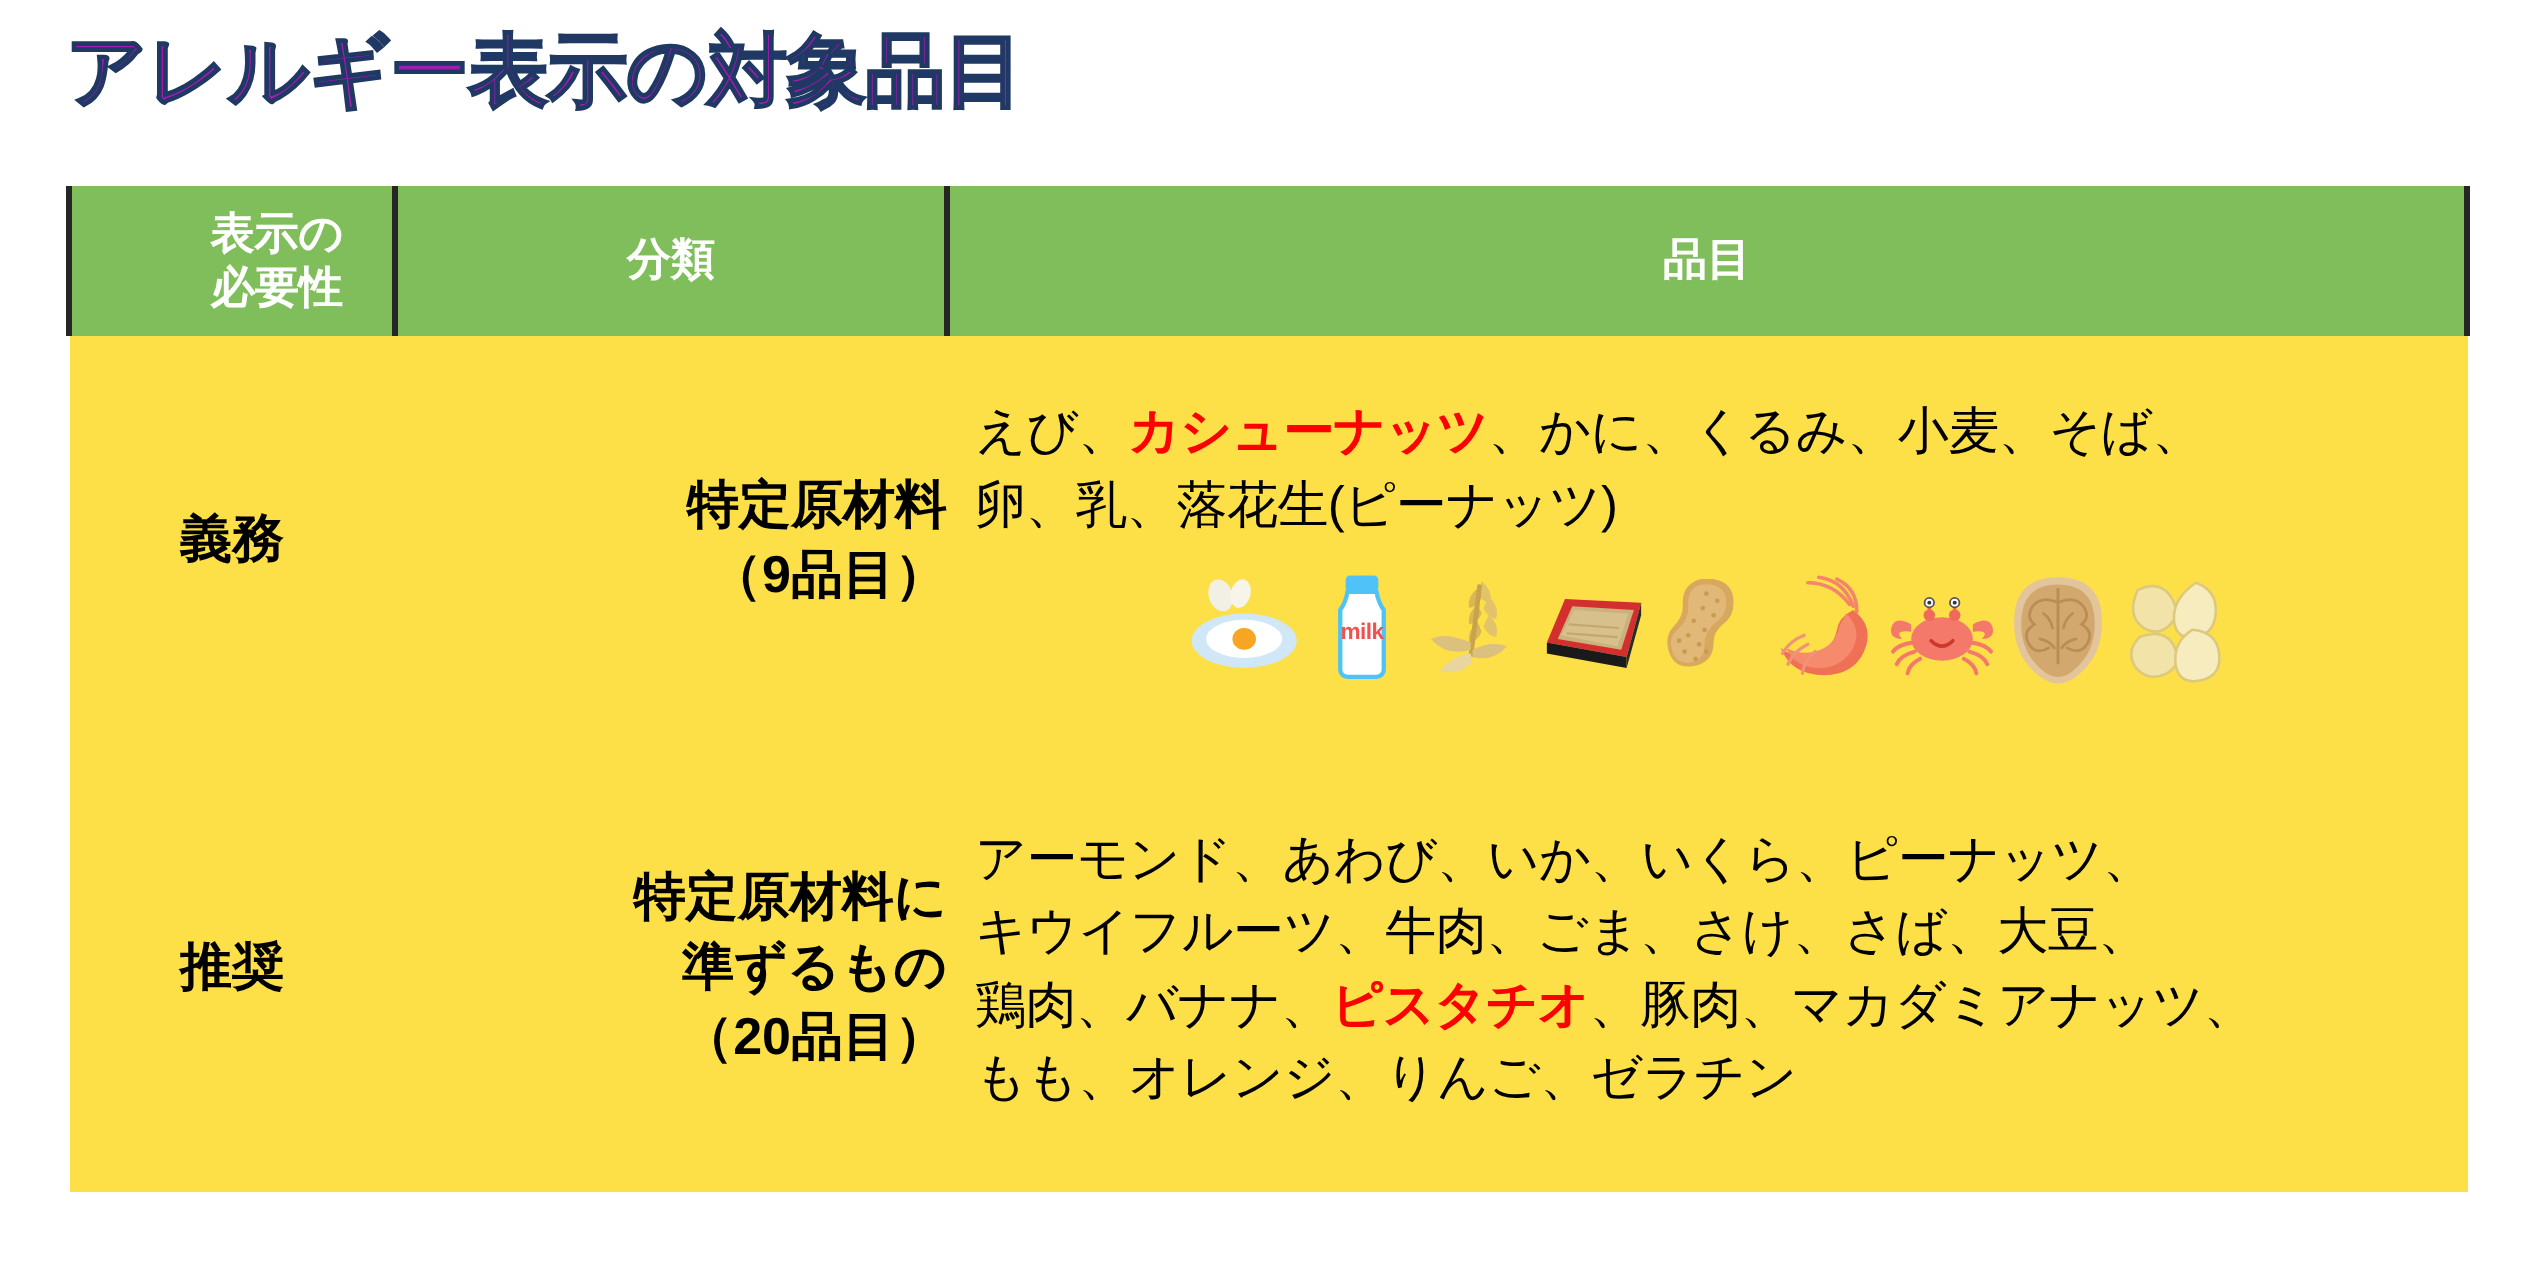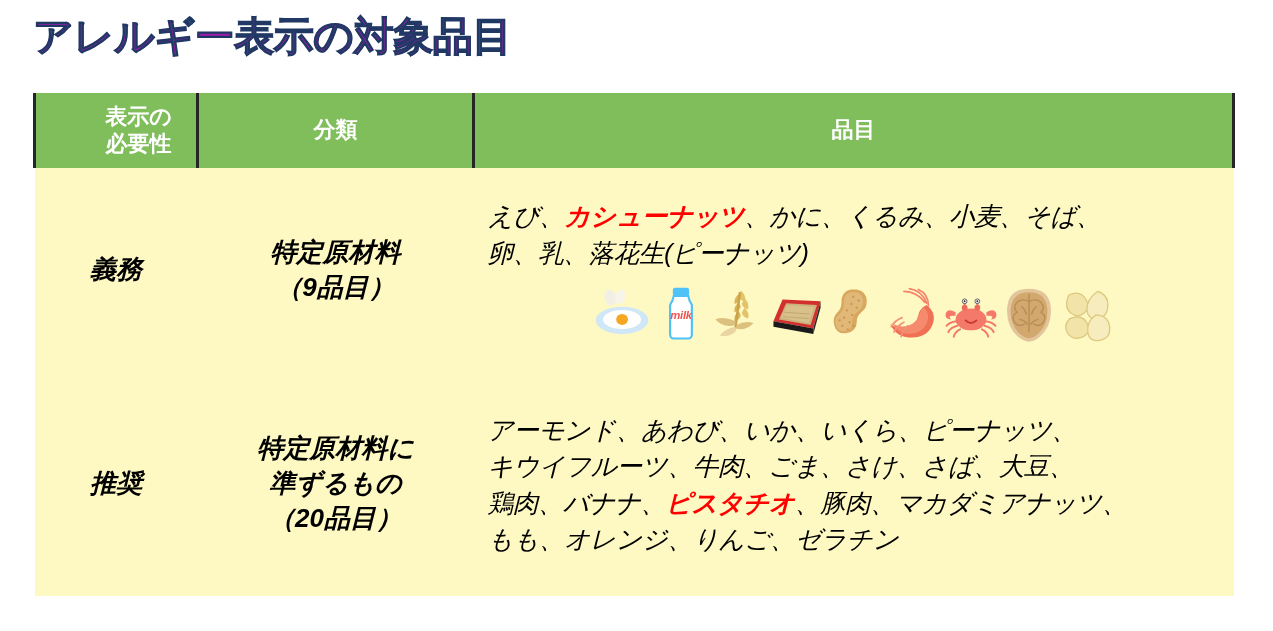--- a/index.html
+++ b/index.html
@@ -64,23 +64,22 @@
     border-top: 3px solid #262626;
     border-bottom: 3px solid #262626;
   }
   .hdr-cell.sep-r { border-right: 3px solid #262626; }
   .hdr-cell.edge-l { border-left: 3px solid #262626; }
   .hdr-cell.edge-r { border-right: 3px solid #262626; }
   .hdr-line { display: block; padding-left: 45px; }
 
   
   .body-cell {
-    background: #fef9c3;
+    background: #fde047;
     border-bottom: 3px solid #262626;
-    font-style: italic;
   }
   .cell-need {
     border-left: 3px solid #262626;
     border-right: 2px solid #8c8c8c;
     text-align: center;
     font-size: 26px;
     font-weight: bold;
   }
   .cell-class {
     border-right: 2px solid #8c8c8c;
@@ -90,21 +89,21 @@
     line-height: 1.34;
   }
   .cell-items {
     border-right: 3px solid #262626;
     text-align: left;
     font-size: 25.5px;
     line-height: 1.42;
     padding: 10px 8px 8px 14px !important;
     letter-spacing: -0.3px;
   }
-  .class-line { display: block; white-space: nowrap; }
+  .class-line { display: block; white-space: nowrap; text-align: right; }
   .items-line { display: block; white-space: nowrap; }
   .hl-red { color: #ff0000; font-weight: bold; }
 
   .row-mandatory .body-cell { height: 185px; }
   .row-recommended .body-cell { height: 207px; }
 
   
   .icon-strip {
     display: flex;
     align-items: flex-end;

